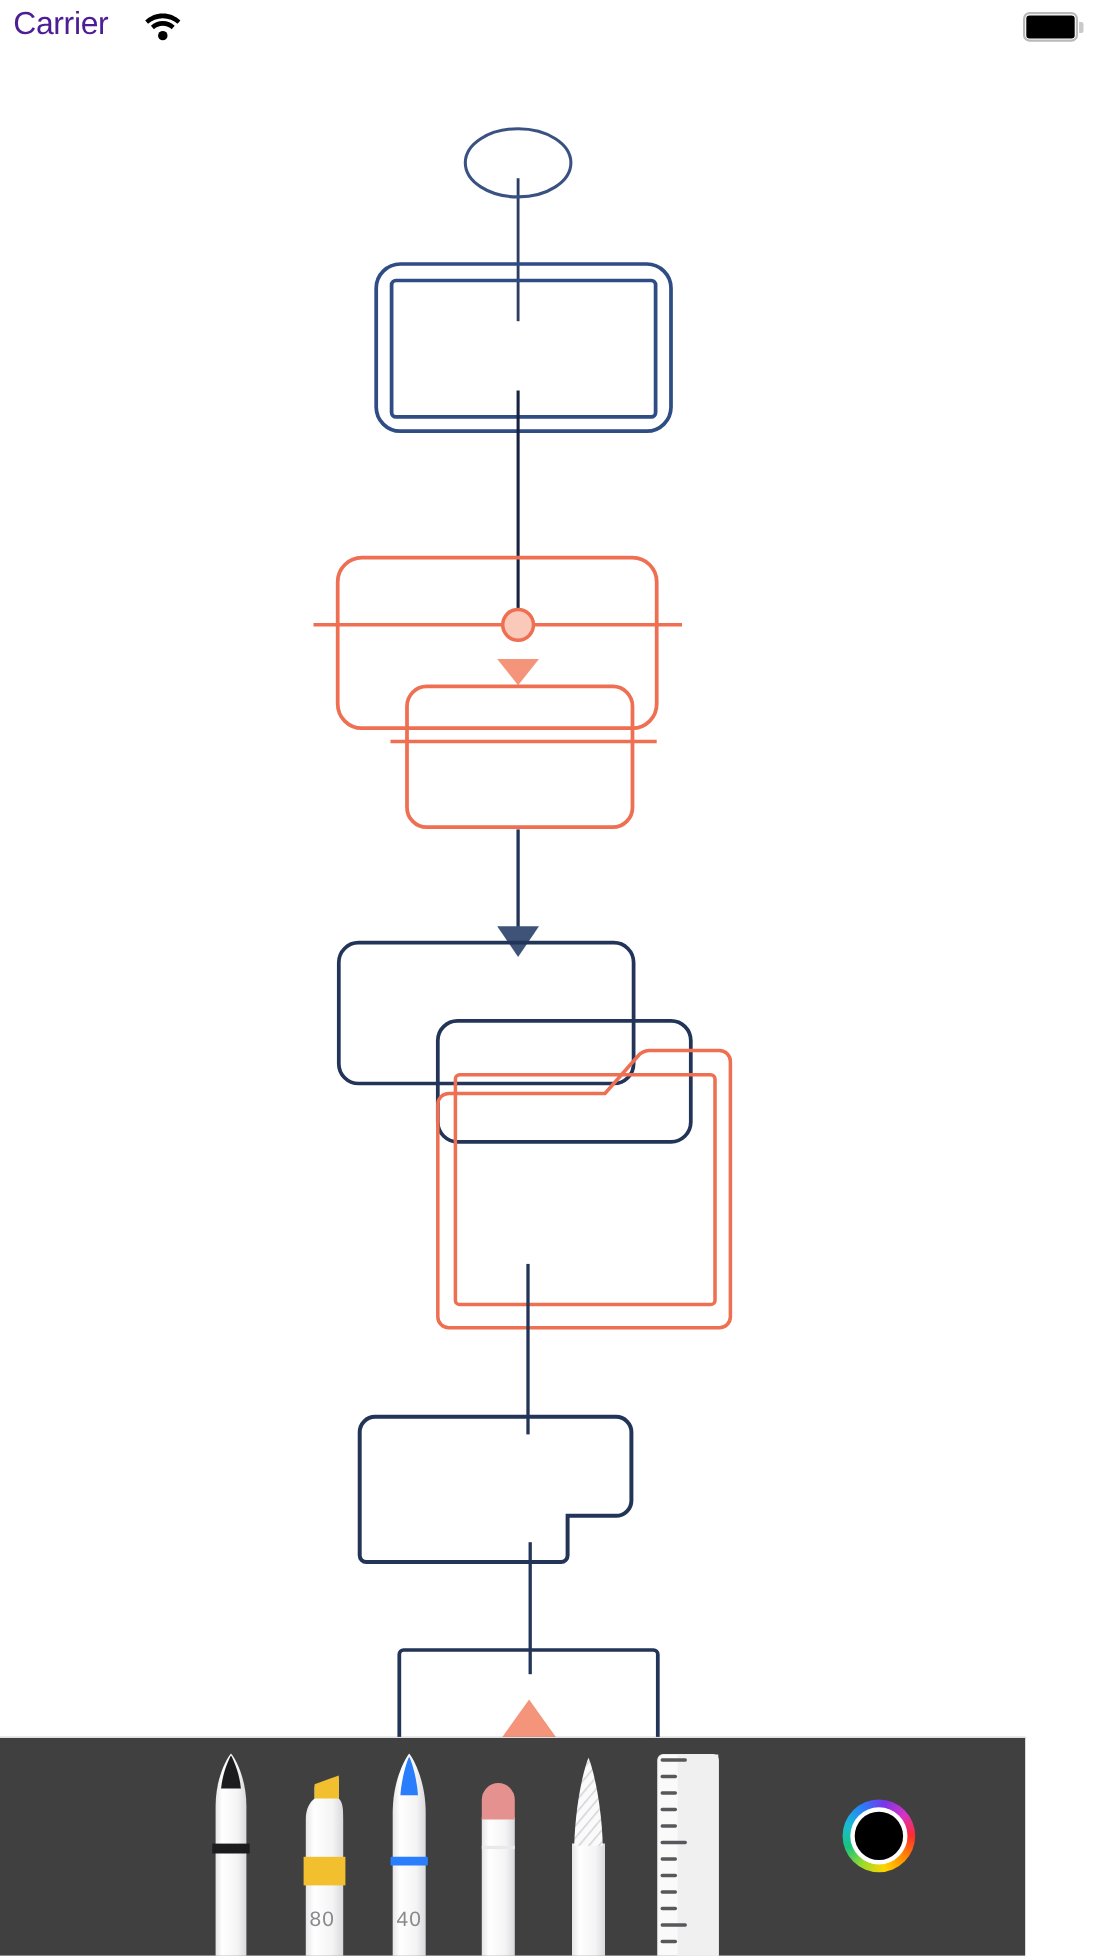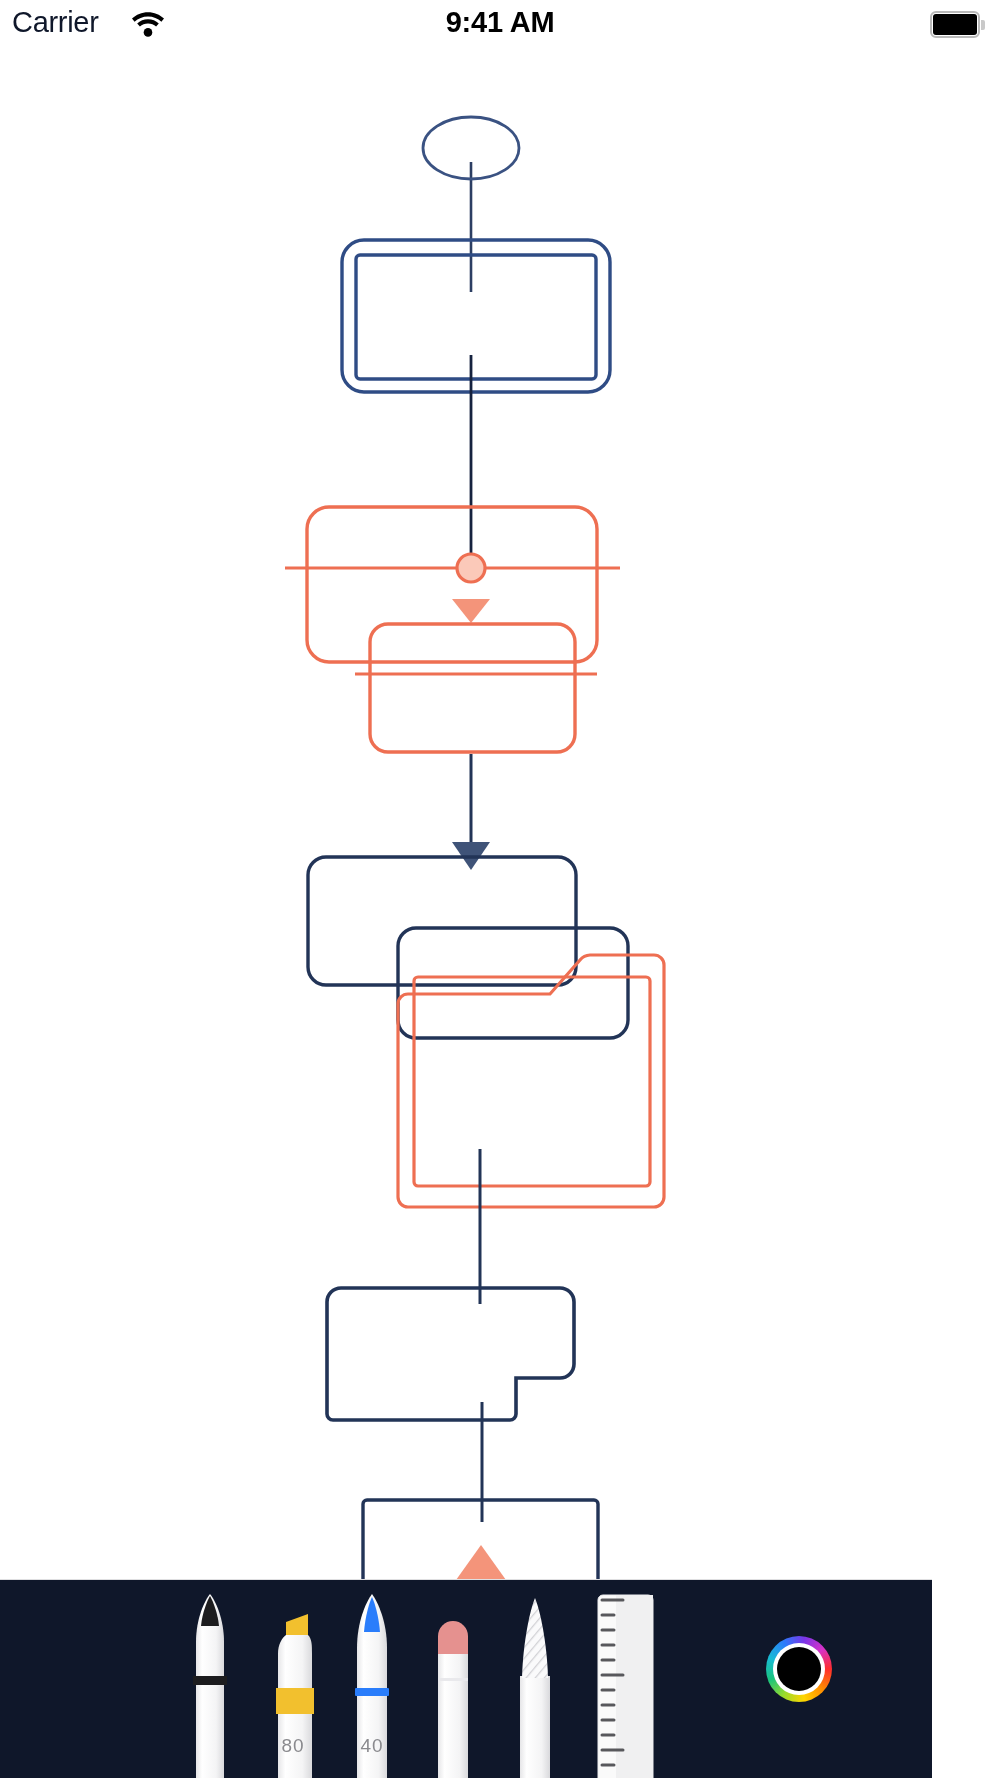--- a/index.html
+++ b/index.html
@@ -9,21 +9,21 @@
     -webkit-font-smoothing:antialiased;
   }
 
   
   #status-bar{
     position:absolute;left:0;top:0;width:1000px;height:52px;
     display:flex;align-items:center;color:#000;
   }
   #carrier-label{
     position:absolute;left:12px;top:6px;
-    font-size:29px;letter-spacing:-0.3px;font-weight:400;color:#0f172a;text-align:right;
+    font-size:29px;letter-spacing:-0.3px;font-weight:400;color:#4c1d95;text-align:right;
   }
   #wifi-icon{position:absolute;left:130px;top:10px;width:36px;height:28px;}
   #clock-label{
     position:absolute;left:0;top:6px;width:1000px;text-align:center;
     font-size:29px;font-weight:600;letter-spacing:-0.2px;color:#000;
   }
   #battery-icon{position:absolute;right:14px;top:11px;width:56px;height:27px;}
   #battery-icon .shell{
     position:absolute;left:0;top:0;width:50px;height:27px;
     border:2px solid #b9b9b9;border-radius:6px;box-sizing:border-box;
@@ -53,21 +53,21 @@
   
   #canvas{
     position:absolute;left:0;top:52px;width:1000px;height:1528px;
     background:#ffffff;overflow:hidden;
   }
   #canvas svg{position:absolute;left:0;top:0;}
 
   
   #tool-tray{
     position:absolute;left:0;bottom:0;width:932px;height:198px;
-    background:#0f172a;
+    background:#404040;
     border-top:1px solid #dfdfe1;
   }
   .tool{position:absolute;bottom:-6px;cursor:pointer;}
   .tool-size{
     position:absolute;left:0;width:100%;text-align:center;
     font-size:19px;color:#8a8a8e;letter-spacing:1px;
     font-family:"Liberation Sans", sans-serif;
   }
   #color-swatch{
     position:absolute;left:766px;bottom:76px;width:66px;height:66px;
@@ -89,21 +89,20 @@
 
 <div id="status-bar">
   <div id="carrier-label">Carrier</div>
 
   <svg id="wifi-icon" viewBox="0 0 36 28">
     <path d="M18 6.5c5.2 0 9.9 2 13.4 5.2l2.6-3.1C29.8 4.6 24.2 2.2 18 2.2S6.2 4.6 2 8.6l2.6 3.1C8.1 8.5 12.8 6.5 18 6.5z" fill="#000"></path>
     <path d="M18 13.4c3.1 0 6 1.2 8.1 3.2l2.7-3.2C26 10.8 22.2 9.2 18 9.2s-8 1.6-10.8 4.2l2.7 3.2c2.1-2 5-3.2 8.1-3.2z" fill="#000"></path>
     <circle cx="18" cy="22.4" r="4.3" fill="#000"></circle>
   </svg>
 
-  <div id="clock-label">9:41 AM</div>
 
   <div id="battery-icon">
     <div class="shell"></div>
     <div class="fill"></div>
     <div class="cap"></div>
   </div>
 </div>
 
 <div id="more-button">
   <i></i>

